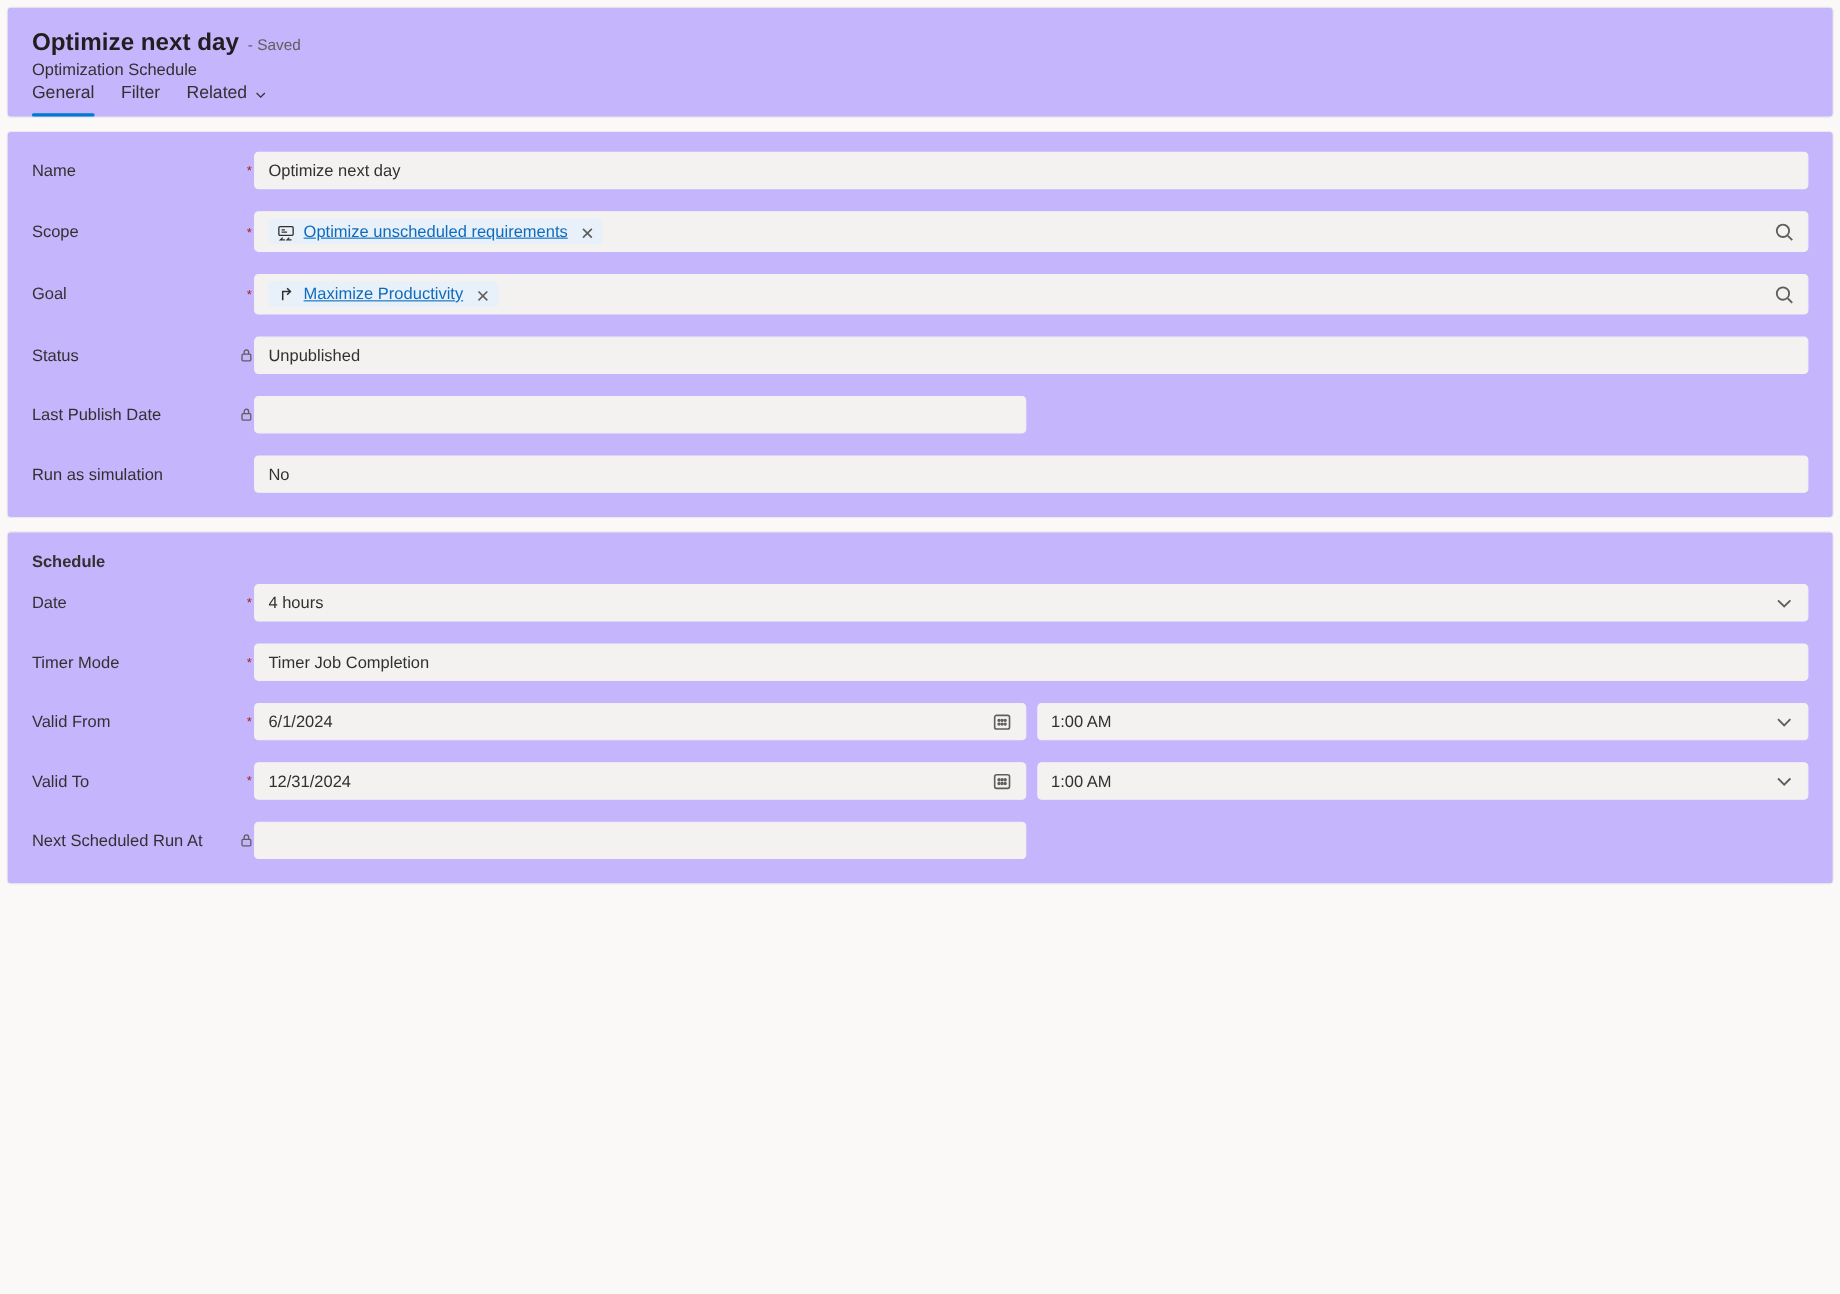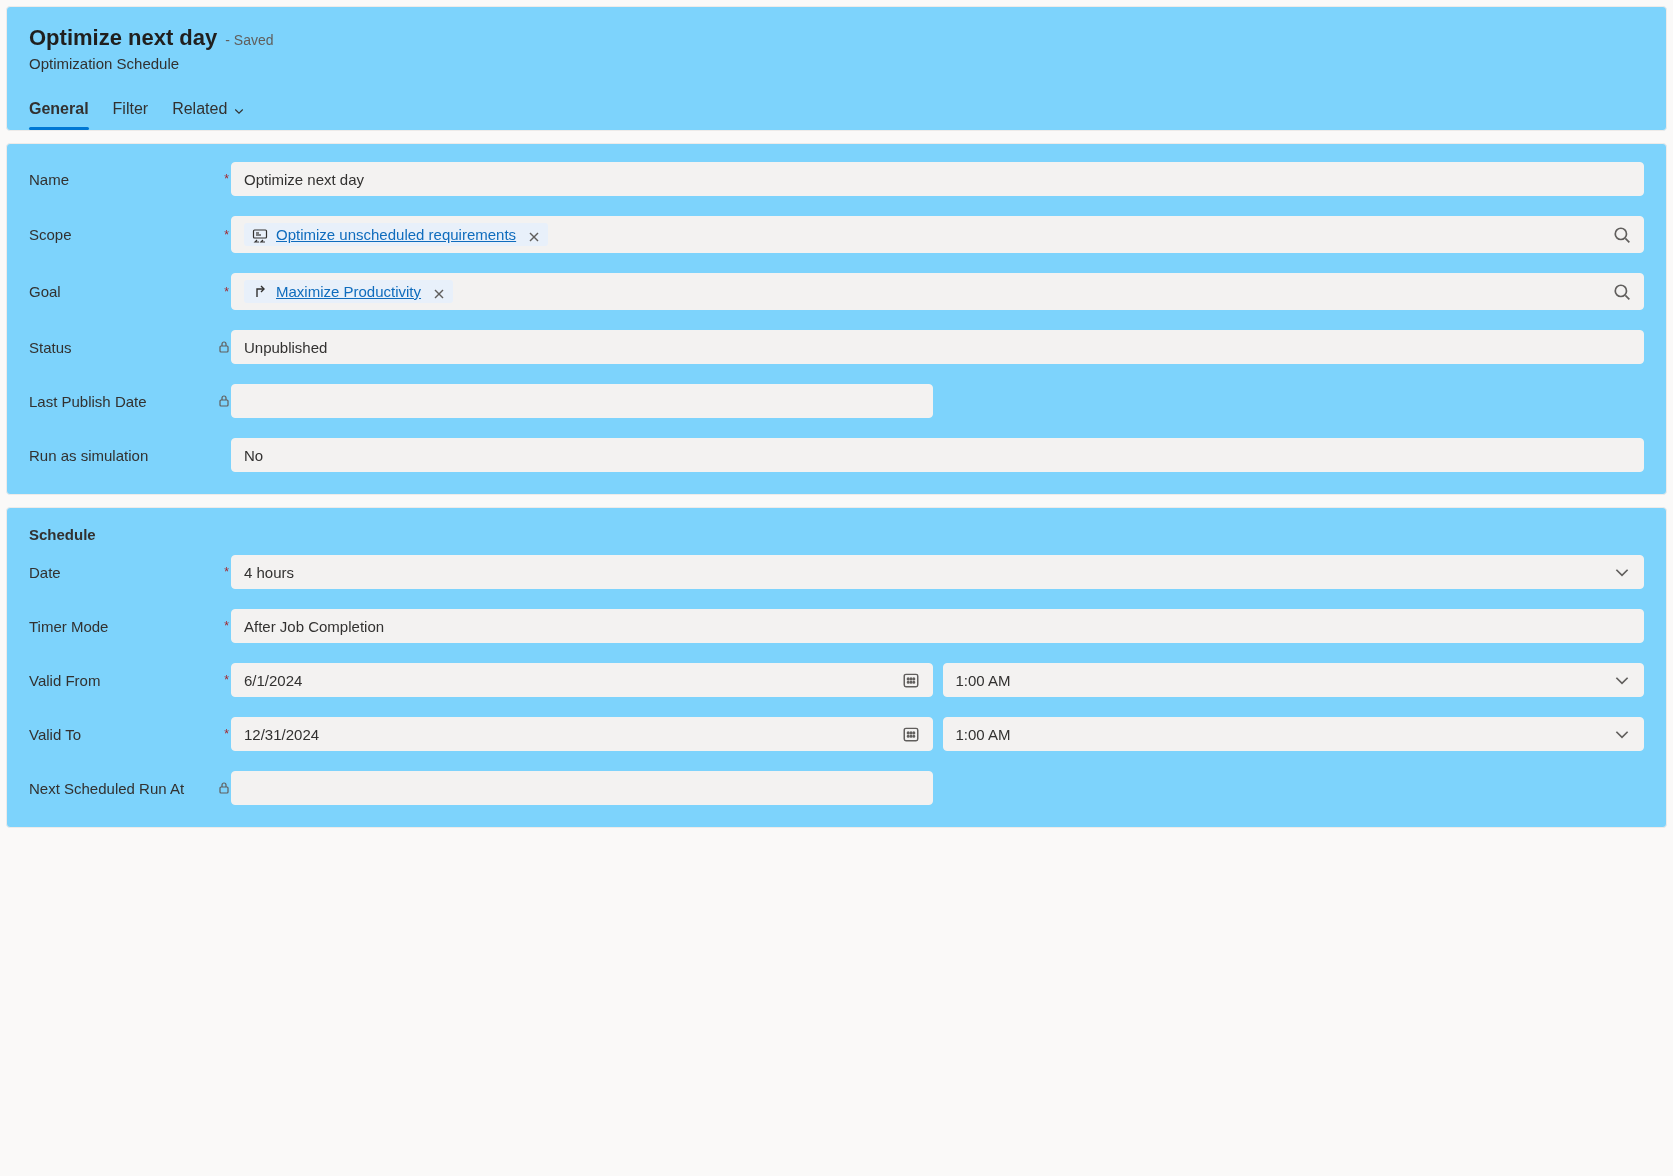--- a/index.html
+++ b/index.html
@@ -4,42 +4,42 @@
 <style>
   * { box-sizing: border-box; margin: 0; padding: 0; }
   body {
     font-family: "Segoe UI", -apple-system, BlinkMacSystemFont, sans-serif;
     font-size: 14px;
     background: #faf9f8;
     color: #323130;
     padding: 6px;
   }
   .card {
-    background: #7dd3fc;
+    background: #c4b5fd;
     border: 1px solid #edebe9;
     border-radius: 4px;
     margin-bottom: 12px;
   }
   .header-card { padding: 18px 22px 0 22px; }
   .title-row { display: flex; align-items: baseline; gap: 8px; margin-bottom: 4px; }
   .title { font-size: 22px; font-weight: 600; color: #201f1e; }
   .saved { font-size: 14px; color: #605e5c; font-weight: 400; }
-  .subtitle { font-size: 15px; color: #323130; margin-bottom: 24px; }
+  .subtitle { font-size: 15px; color: #323130; }
   .tabs { display: flex; gap: 24px; }
   .tab {
     padding: 4px 0 12px 0;
     font-size: 16px;
     color: #323130;
     cursor: pointer;
     position: relative;
     display: flex;
     align-items: center;
     gap: 6px;
   }
-  .tab.active { font-weight: 700; }
+  .tab.active { font-weight: 400; }
   .tab.active::after {
     content: "";
     position: absolute;
     left: 0; right: 0; bottom: 0;
     height: 3px;
     background: #0078d4;
     border-radius: 2px;
   }
   .chevron-down {
     width: 12px; height: 12px;
@@ -280,21 +280,21 @@
     </div>
   </div>
 
   <div class="form-row">
     <div class="label-col">
       <span>Timer Mode</span>
       <span class="required">*</span>
     </div>
     <div class="input-col">
       <div class="field">
-        <span class="field-text">After Job Completion</span>
+        <span class="field-text">Timer Job Completion</span>
       </div>
     </div>
   </div>
 
   <div class="form-row">
     <div class="label-col">
       <span>Valid From</span>
       <span class="required">*</span>
     </div>
     <div class="input-col">

